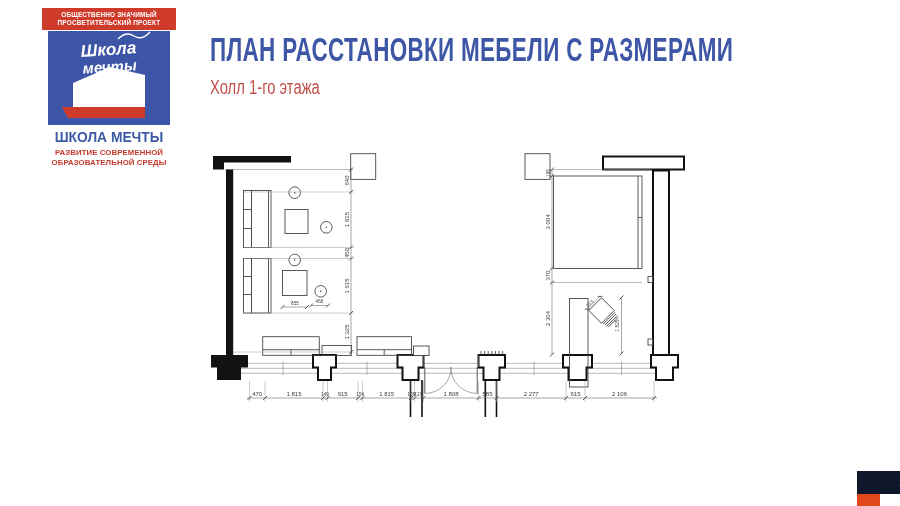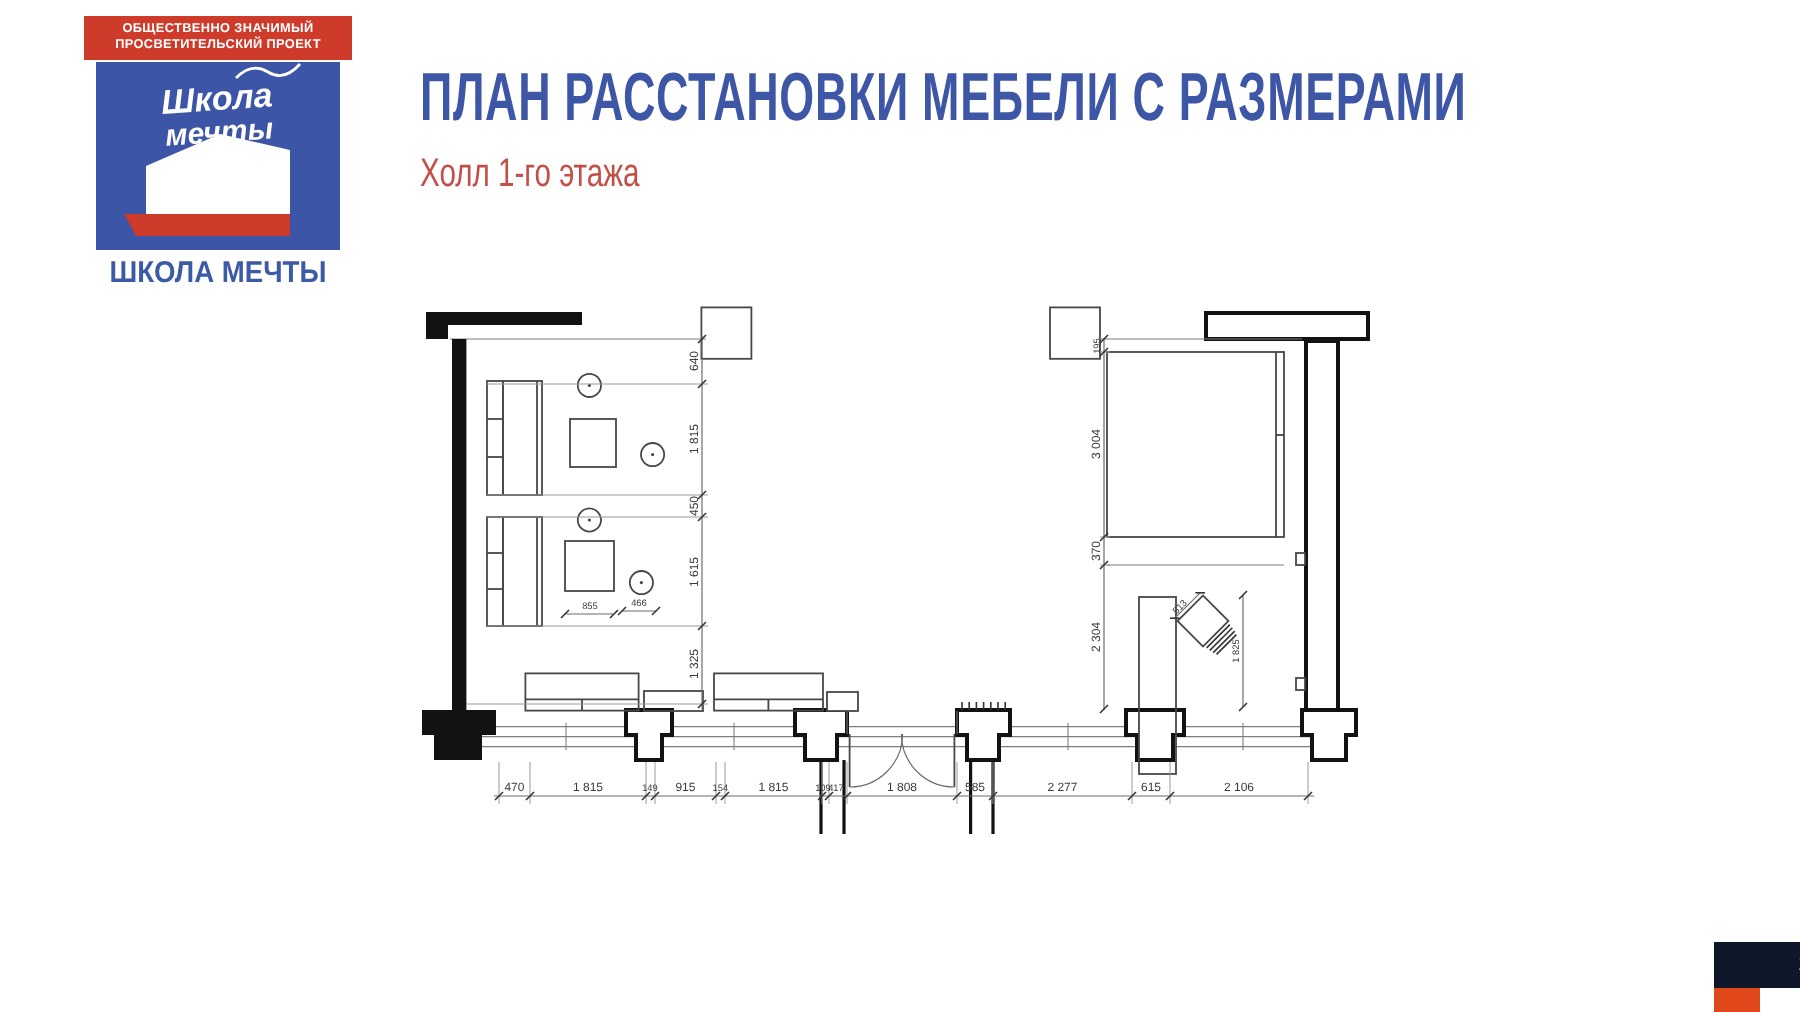--- a/index.html
+++ b/index.html
@@ -56,20 +56,24 @@
       <span class="l1">Школа</span>
       <span class="l2">мечты</span>
     </div>
     <svg width="122" height="94" viewBox="0 0 122 94" style="position:absolute;left:0;top:0;">
       <path d="M70,8 q8,-8 16,-3 q8,5 16,-4" stroke="#ffffff" stroke-width="1.4" fill="none"></path>
       <path d="M25,52 L62,36 L97,44 L97,76 L25,76 Z" fill="#ffffff"></path>
       <path d="M14,76 L97,76 L97,87 L20,87 Z" fill="#ce3b2b"></path>
     </svg>
   </div>
   <div class="logo-name">ШКОЛА МЕЧТЫ</div>
+  <div class="logo-tagline">
+    <div>РАЗВИТИЕ СОВРЕМЕННОЙ</div>
+    <div>ОБРАЗОВАТЕЛЬНОЙ СРЕДЫ</div>
+  </div>
 
   <div class="title">ПЛАН РАССТАНОВКИ МЕБЕЛИ С РАЗМЕРАМИ</div>
   <div class="subtitle">Холл 1-го этажа</div>
 
   <svg class="plan" viewBox="0 0 480 290">
 
     <g>
       <rect class="f" x="145.7" y="13.7" width="25" height="25.7"></rect>
       <rect class="f" x="320" y="13.7" width="25" height="25.7"></rect>
     </g>

